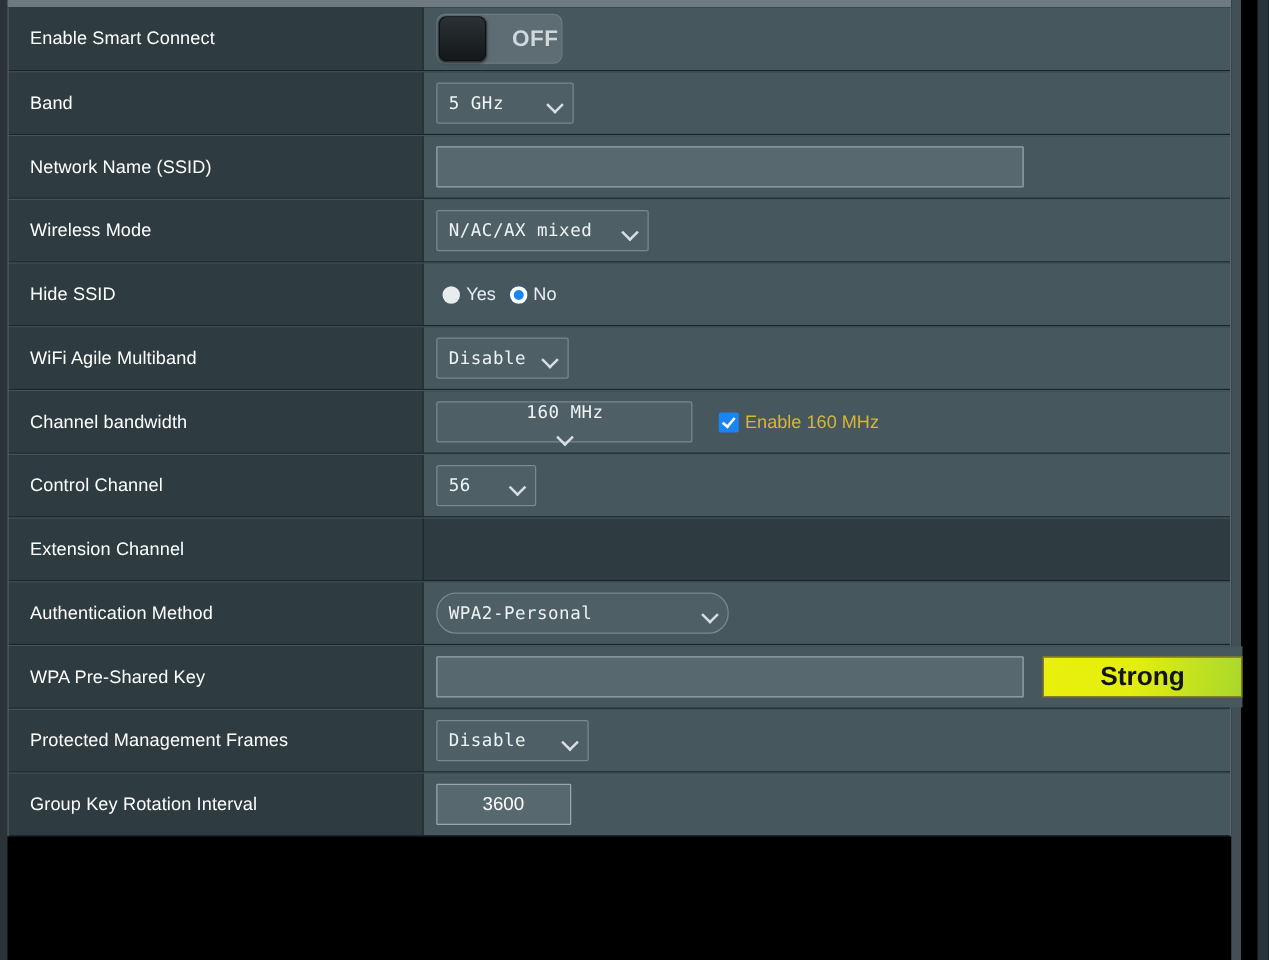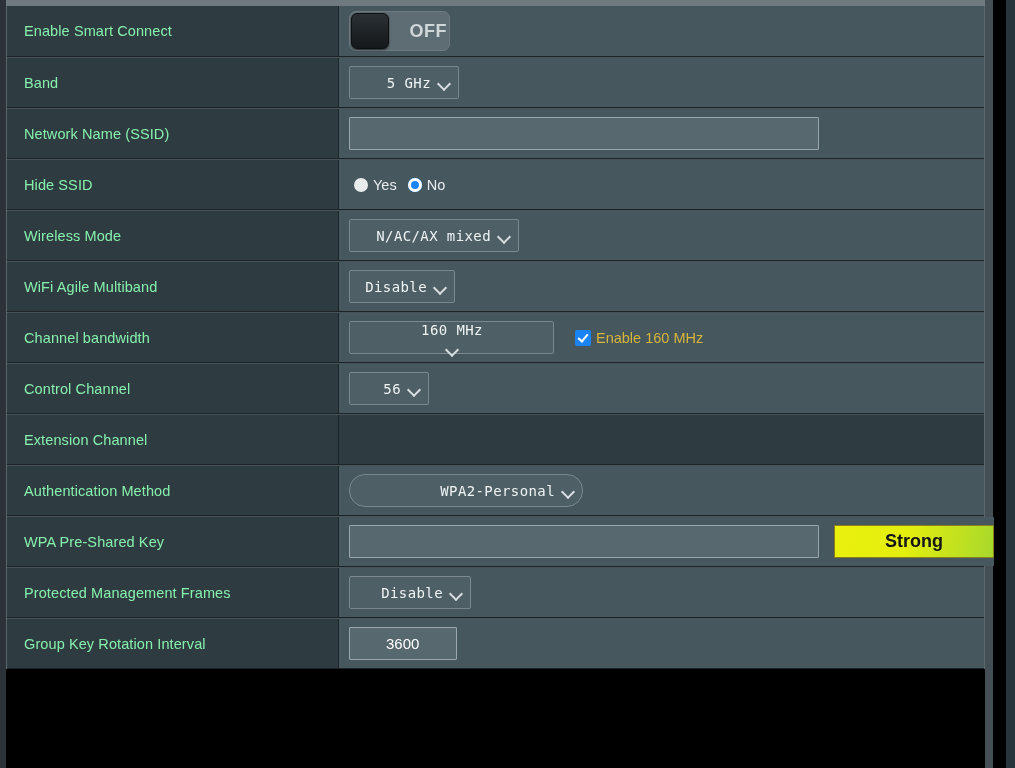--- a/index.html
+++ b/index.html
@@ -80,21 +80,21 @@
     height: 51px;
     border-bottom: 1px solid #1c2428;
     border-top: 1px solid #46535a;
   }
   .row:first-child { border-top: none; }
 
   .row-label {
     width: 332px;
     flex: 0 0 332px;
     padding-left: 17px;
-    color: #86efac;
+    color: #ffffff;
     font-size: 14.5px;
     letter-spacing: 0.1px;
     border-right: 1px solid #1c2428;
     height: 100%;
     display: flex;
     align-items: center;
     background: #2e3b41;
   }
 
   .row-value {
@@ -149,21 +149,21 @@
     align-items: center;
     padding: 0 8px 0 9px;
     color: #eef3f4;
     font-family: "DejaVu Sans Mono", monospace;
     font-size: 14px;
     letter-spacing: 0.4px;
     cursor: pointer;
     gap: 7px;
     white-space: nowrap;
   }
-  .select .sel-text { flex: 1 1 auto; text-align: right; }
+  .select .sel-text { flex: 1 1 auto; }
   .select .chev {
     flex: 0 0 auto;
     display: inline-block;
     width: 12px;
     height: 8px;
     position: relative;
   }
   .select .chev::before {
     content: "";
     position: absolute;
@@ -265,21 +265,21 @@
     white-space: nowrap;
   }
 
   
   .strength-badge {
     width: 160px;
     height: 33px;
     border: 1px solid #8a7f1f;
     background: linear-gradient(100deg, #eaf00c 0%, #e4ee0e 45%, #a8d82c 100%);
     color: #141414;
-    font-size: 18px;
+    font-size: 21px;
     font-weight: bold;
     display: flex;
     align-items: center;
     justify-content: center;
     margin-left: 5px;
   }
 </style>
 </head>
 <body>
 
@@ -310,50 +310,50 @@
           <span class="sel-text">5 GHz</span>
           <span class="chev"></span>
         </div>
       </div>
     </div>
 
     <div class="row">
       <div class="row-label">Network Name (SSID)</div>
       <div class="row-value">
         <div class="text-input ssid"></div>
+      </div>
+    </div>
+
+    <div class="row">
+      <div class="row-label">Wireless Mode</div>
+      <div class="row-value">
+        <div class="select w-mode">
+          <span class="sel-text">N/AC/AX mixed</span>
+          <span class="chev"></span>
+        </div>
       </div>
     </div>
 
     <div class="row">
       <div class="row-label">Hide SSID</div>
       <div class="row-value">
         <div class="radio-group">
           <span class="radio-opt">
             <span class="radio"></span>
             <span class="radio-label">Yes</span>
           </span>
           <span class="radio-opt">
             <span class="radio checked"></span>
             <span class="radio-label">No</span>
           </span>
         </div>
       </div>
     </div>
 
     <div class="row">
-      <div class="row-label">Wireless Mode</div>
-      <div class="row-value">
-        <div class="select w-mode">
-          <span class="sel-text">N/AC/AX mixed</span>
-          <span class="chev"></span>
-        </div>
-      </div>
-    </div>
-
-    <div class="row">
       <div class="row-label">WiFi Agile Multiband</div>
       <div class="row-value">
         <div class="select w-small">
           <span class="sel-text">Disable</span>
           <span class="chev"></span>
         </div>
       </div>
     </div>
 
 

